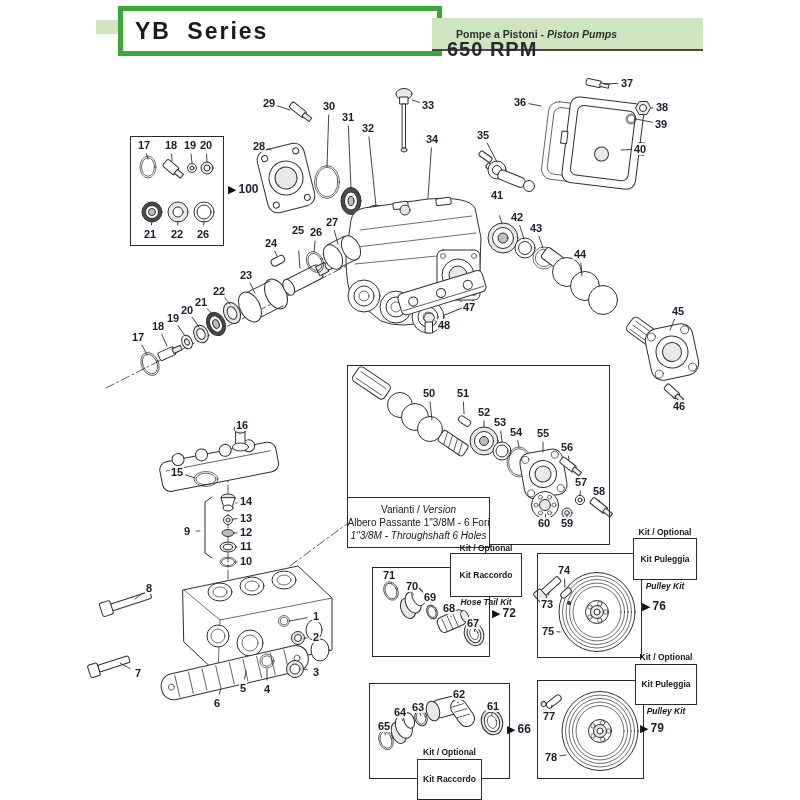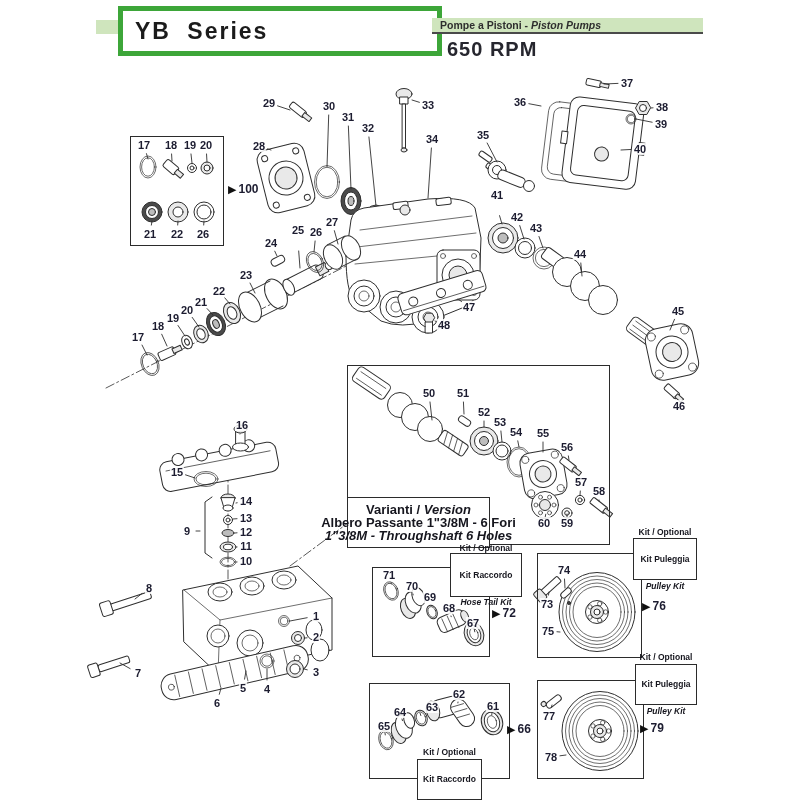--- a/index.html
+++ b/index.html
@@ -5,36 +5,36 @@
   html,body{margin:0;padding:0;background:#fff;}
   body{font-family:"Liberation Sans",sans-serif;}
   .stage{position:relative;width:800px;height:800px;background:#fff;overflow:hidden;}
 
   
   .band-left{position:absolute;left:96px;top:20px;width:334px;height:14px;background:#cfe5bd;}
   .title-box{position:absolute;left:118px;top:6px;width:302px;height:40px;background:#fff;
              border:5px solid #3da639;padding:0 0 0 12px;display:flex;flex-direction:column;justify-content:center;}
   .series-title{font-size:23px;font-weight:bold;color:#1b1b1b;letter-spacing:2px;word-spacing:8px;line-height:25px;}
   .model-title{font-size:12.5px;font-weight:bold;color:#222;line-height:15px;}
-  .band-right{position:absolute;left:432px;top:18px;width:271px;height:16px;background:#cfe5bd;
-              border-bottom:2px solid #4a4a4a;display:flex;align-items:center;padding-left:8px;box-sizing:border-box;}
+  .band-right{position:absolute;left:432px;top:18px;width:271px;height:33px;background:#cfe5bd;
+              border-bottom:2px solid #4a4a4a;display:flex;align-items:center;padding-left:24px;box-sizing:border-box;}
   .band-right .cat{font-size:10.5px;font-weight:bold;color:#2e2e2e;}
   .band-right .cat .it{font-style:italic;}
   .rpm{position:absolute;left:447px;top:38px;font-size:20px;font-weight:bold;color:#26262e;letter-spacing:1px;}
 
   
   svg.draw{position:absolute;left:0;top:0;z-index:1;}
   .box{position:absolute;border:1.5px solid #2b2b2b;z-index:2;}
   .label-box{position:absolute;border:1.5px solid #2b2b2b;background:#fff;z-index:4;
              display:flex;flex-direction:column;align-items:center;justify-content:center;text-align:center;padding:1px 2px;gap:16px;}
   .label-box .l{font-weight:bold;font-size:8.5px;line-height:11px;color:#16161e;white-space:nowrap;}
   .label-box .l.i{font-style:italic;}
   .note-box{position:absolute;border:1.5px solid #2b2b2b;background:#fff;z-index:4;
             display:flex;flex-direction:column;align-items:center;justify-content:center;text-align:center;padding:2px;}
-  .note-box .l{font-weight:bold;font-size:13px;line-height:13px;color:#16161e;white-space:nowrap;}
+  .note-box .l{font-weight:normal;font-size:10px;line-height:13px;color:#16161e;white-space:nowrap;}
   .note-box .l.i{font-style:italic;}
   .note-box .l .i{font-style:italic;}
 
   .part-num{position:absolute;transform:translate(-50%,-50%);font-size:11px;font-weight:bold;
             color:#1c1c30;background:rgba(255,255,255,.85);padding:0 1px;line-height:12px;z-index:5;}
   .arrow-label{position:absolute;transform:translateY(-50%);display:flex;align-items:center;gap:2px;z-index:5;}
   .arrow-label .tri{font-size:11px;color:#111;line-height:11px;}
   .arrow-label .num{font-size:12px;font-weight:bold;color:#1c1c30;}
 
   
@@ -685,21 +685,21 @@
     <div class="part-num" style="left: 389px; top: 575px;">71</div>
     <div class="part-num" style="left: 412px; top: 586px;">70</div>
     <div class="part-num" style="left: 430px; top: 597px;">69</div>
     <div class="part-num" style="left: 449px; top: 608px;">68</div>
     <div class="part-num" style="left: 473px; top: 623px;">67</div>
     <div class="part-num" style="left: 564px; top: 570px;">74</div>
     <div class="part-num" style="left: 547px; top: 604px;">73</div>
     <div class="part-num" style="left: 548px; top: 631px;">75</div>
     <div class="part-num" style="left: 459px; top: 694px;">62</div>
     <div class="part-num" style="left: 493px; top: 706px;">61</div>
-    <div class="part-num" style="left: 432px; top: 707px;">63</div>
+    <div class="part-num" style="left: 418px; top: 707px;">63</div>
     <div class="part-num" style="left: 400px; top: 712px;">64</div>
     <div class="part-num" style="left: 384px; top: 726px;">65</div>
     <div class="part-num" style="left: 549px; top: 716px;">77</div>
     <div class="part-num" style="left: 551px; top: 757px;">78</div>
     <div class="arrow-label" style="left: 228px; top: 189px;">
       <span class="tri">▶</span>
       <span class="num">100</span>
     </div>
     <div class="arrow-label" style="left: 492px; top: 613px;">
       <span class="tri">▶</span>

